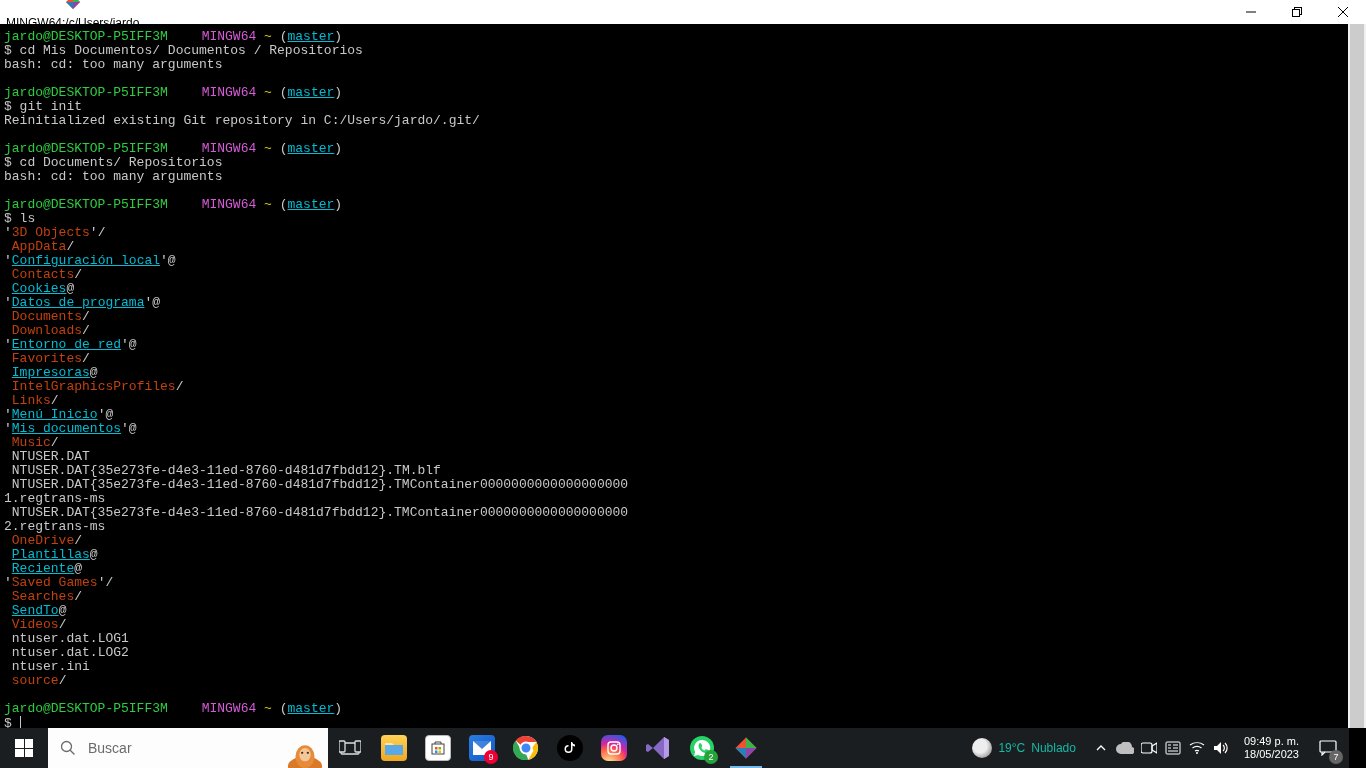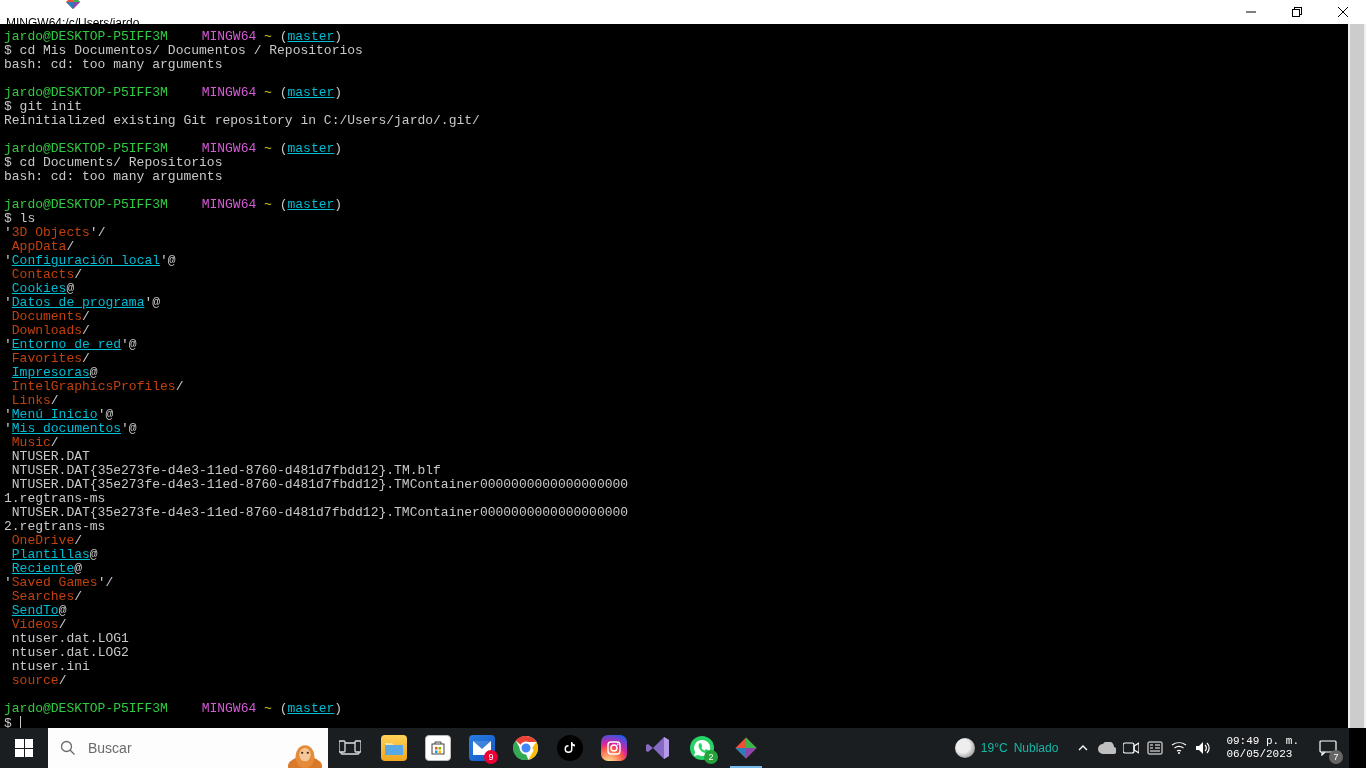--- a/index.html
+++ b/index.html
@@ -38,21 +38,21 @@
   .tb-icon  { width:44px; height:40px; display:flex; align-items:center; justify-content:center; position:relative; }
   .tb-icon.active::after { content:''; position:absolute; bottom:0; left:6px; right:6px; height:2px; background:#76b9ed; }
   .tb-icon .sq { width:26px; height:26px; border-radius:4px; display:flex; align-items:center; justify-content:center; font-size:14px; color:#fff; }
   .badge { position:absolute; bottom:4px; right:6px; min-width:14px; height:14px; border-radius:7px; background:#e03; color:#fff; font-size:9px; display:flex; align-items:center; justify-content:center; padding:0 3px; font-family:'Segoe UI',sans-serif; }
   .badge.green { background:#25a33a; }
   .tb-spacer { flex:1; }
   .tb-weather { display:flex; align-items:center; gap:6px; color:#14b8a6; font-size:12px; padding:0 10px; }
   .cloud-ico { width:20px; height:20px; border-radius:50%; background:radial-gradient(circle at 40% 40%,#eee 40%,#aaa 70%,#666 100%); }
   .tb-tray { display:flex; align-items:center; gap:2px; color:#fff; font-size:11px; padding:0 4px; }
   .tray-ico { width:22px; height:40px; display:flex; align-items:center; justify-content:center; }
-  .tb-clock { color:#fff; font-size:11px; line-height:13px; padding:0 8px;font-family:Liberation Mono, monospace; }
+  .tb-clock { color:#fff; font-size:11px; text-align:right; line-height:13px; padding:0 8px; }
   .tb-notif { width:42px; height:40px; display:flex; align-items:center; justify-content:center; position:relative; color:#fff; }
 </style>
 </head>
 <body>
 
 <div class="titlebar">
   <div class="titlebar-left">
     <span class="titlebar-icon">
       <svg viewBox="0 0 16 16">
           <polygon points="8,1 15,8 8,15 1,8" fill="#f05033"></polygon>
@@ -244,21 +244,21 @@
       </div>
     <div class="tray-ico">
         <svg width="16" height="14" viewBox="0 0 16 14">
           <path d="M1 5h3l4-4v12l-4-4H1z" fill="#fff"></path>
           <path d="M10 4a4 4 0 0 1 0 6M12 2a7 7 0 0 1 0 10" fill="none" stroke="#fff" stroke-width="1.2"></path>
         </svg>
       </div>
   </div>
   <div class="tb-clock">
     <div>09:49 p. m.</div>
-    <div>06/05/2023</div>
+    <div>18/05/2023</div>
   </div>
   <div class="tb-notif">
     <svg width="18" height="16" viewBox="0 0 18 16">
         <rect x="1" y="1" width="16" height="11" rx="1" fill="none" stroke="#fff" stroke-width="1.2"></rect>
         <path d="M6 12l-3 3v-3" fill="none" stroke="#fff" stroke-width="1.2"></path>
       </svg>
     <div class="badge" style="background:#666;">7</div>
   </div>
 </div>
 

